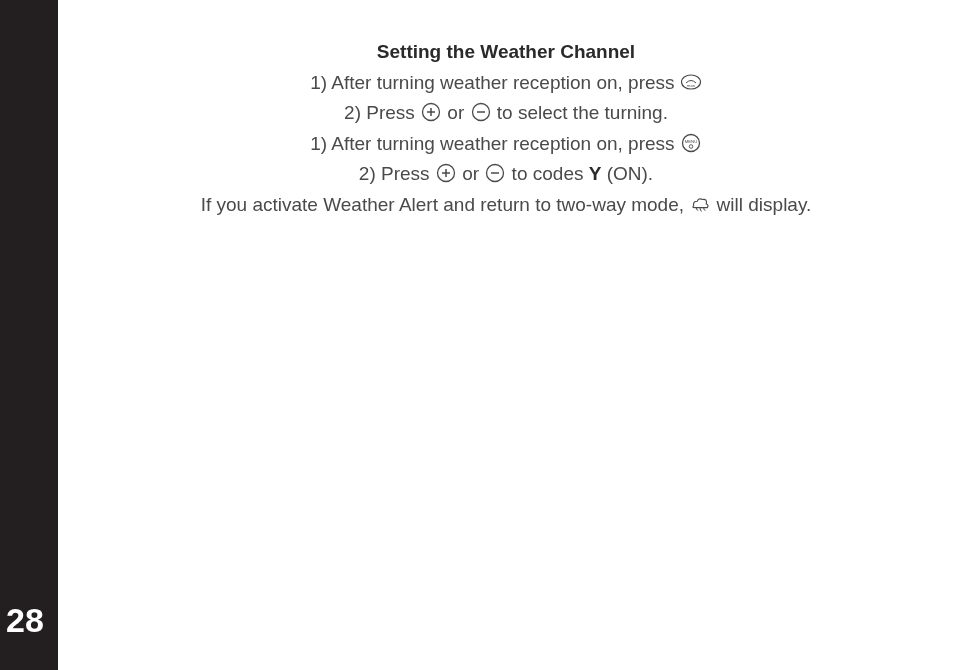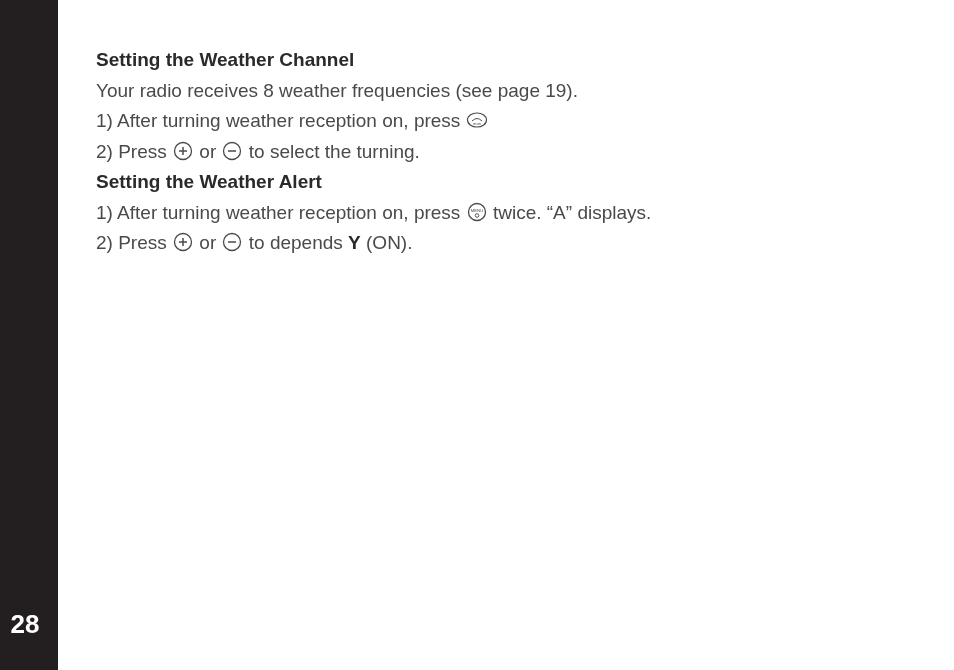--- a/index.html
+++ b/index.html
@@ -31,31 +31,32 @@
     white-space: nowrap;
     letter-spacing: 0.5px;
   }
   .page-number {
     position: absolute;
     left: 0;
     bottom: 30px;
     width: 50px;
     text-align: center;
     color: #ffffff;
-    font-size: 26px;
+    font-size: 34px;
     font-weight: bold;
   }
   .content {
     position: absolute;
     left: 96px;
-    top: 46px;
+    top: 38px;
     width: 820px;
     color: #4a4a4a;
     font-size: 19px;
     line-height: 1.45;
+    text-align: center;
   }
   .content p { margin-bottom: 3px; }
   .bold-heading { font-weight: bold; color: #2a2a2a; }
   .bold-inline { font-weight: bold; color: #2a2a2a; }
   .icon {
     display: inline-block;
     vertical-align: middle;
     width: 20px;
     height: 20px;
     margin: 0 1px;
@@ -69,57 +70,63 @@
 
 <div class="sidebar">
   <div class="section-label">Weather</div>
   <div class="page-number">28</div>
 </div>
 
 <div class="content">
 
   <p class="bold-heading">Setting the Weather Channel</p>
 
-  <p>Your radio receives 8 weather frequencies (see page 19).</p>
 
   <p>
     <span>1) After turning weather reception on, press </span><span class="icon"><svg viewBox="0 0 20 20">
           <ellipse cx="10" cy="10" rx="9.5" ry="7" fill="none" stroke="#4a4a4a" stroke-width="1.2"></ellipse>
           <path d="M5 11 Q10 6 15 11" fill="none" stroke="#4a4a4a" stroke-width="1"></path>
           <text x="10" y="14.5" text-anchor="middle" font-size="4" fill="#4a4a4a" font-family="Arial">mon</text>
         </svg></span>
   </p>
 
   <p>
     <span>2) Press </span><span class="icon"><svg viewBox="0 0 20 20">
           <circle cx="10" cy="10" r="8.5" fill="none" stroke="#4a4a4a" stroke-width="1.3"></circle>
           <line x1="10" y1="6" x2="10" y2="14" stroke="#4a4a4a" stroke-width="1.5"></line>
           <line x1="6" y1="10" x2="14" y2="10" stroke="#4a4a4a" stroke-width="1.5"></line>
         </svg></span><span> or </span><span class="icon"><svg viewBox="0 0 20 20">
           <circle cx="10" cy="10" r="8.5" fill="none" stroke="#4a4a4a" stroke-width="1.3"></circle>
           <line x1="6" y1="10" x2="14" y2="10" stroke="#4a4a4a" stroke-width="1.5"></line>
         </svg></span><span> to select the turning.</span>
   </p>
 
-  <p class="bold-heading">Setting the Weather Alert</p>
 
   <p>
     <span>1) After turning weather reception on, press </span><span class="icon"><svg viewBox="0 0 20 20">
           <circle cx="10" cy="10" r="8.5" fill="none" stroke="#4a4a4a" stroke-width="1.3"></circle>
           <text x="10" y="10" text-anchor="middle" font-size="4.2" fill="#4a4a4a" font-family="Arial">MENU</text>
           <circle cx="10" cy="13.5" r="1.8" fill="none" stroke="#4a4a4a" stroke-width="0.9"></circle>
-        </svg></span><span> twice. “A” displays.</span>
+        </svg></span>
   </p>
 
   <p>
     <span>2) Press </span><span class="icon"><svg viewBox="0 0 20 20">
           <circle cx="10" cy="10" r="8.5" fill="none" stroke="#4a4a4a" stroke-width="1.3"></circle>
           <line x1="10" y1="6" x2="10" y2="14" stroke="#4a4a4a" stroke-width="1.5"></line>
           <line x1="6" y1="10" x2="14" y2="10" stroke="#4a4a4a" stroke-width="1.5"></line>
         </svg></span><span> or </span><span class="icon"><svg viewBox="0 0 20 20">
           <circle cx="10" cy="10" r="8.5" fill="none" stroke="#4a4a4a" stroke-width="1.3"></circle>
           <line x1="6" y1="10" x2="14" y2="10" stroke="#4a4a4a" stroke-width="1.5"></line>
-        </svg></span><span> to depends </span><span class="bold-inline">Y</span><span> (ON).</span>
+        </svg></span><span> to codes </span><span class="bold-inline">Y</span><span> (ON).</span>
   </p>
 
+  <p>
+    <span>If you activate Weather Alert and return to two-way mode, </span><span class="icon"><svg viewBox="0 0 22 18">
+          <path d="M4 11 Q3 6 8 6 Q9 2 14 4 Q19 3 18 9 Q21 10 19 13 L5 13 Q2 13 4 11 Z" fill="none" stroke="#4a4a4a" stroke-width="1.3"></path>
+          <path d="M7 13 Q7 16 9 16" fill="none" stroke="#4a4a4a" stroke-width="1.1"></path>
+          <path d="M11 13 Q11 17 13 17" fill="none" stroke="#4a4a4a" stroke-width="1.1"></path>
+          <path d="M15 13 Q15 16 17 16" fill="none" stroke="#4a4a4a" stroke-width="1.1"></path>
+        </svg></span><span> will display.</span>
+  </p>
 
 
 </div>
 
 </body></html>

